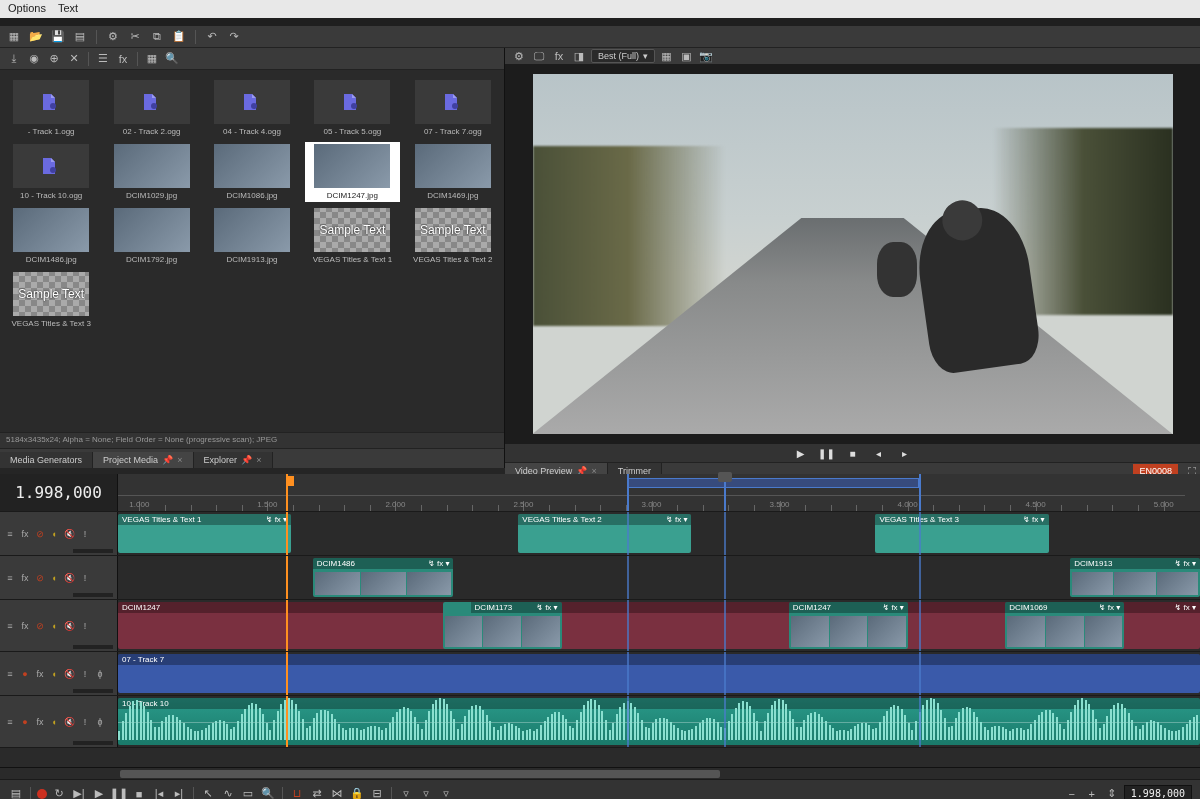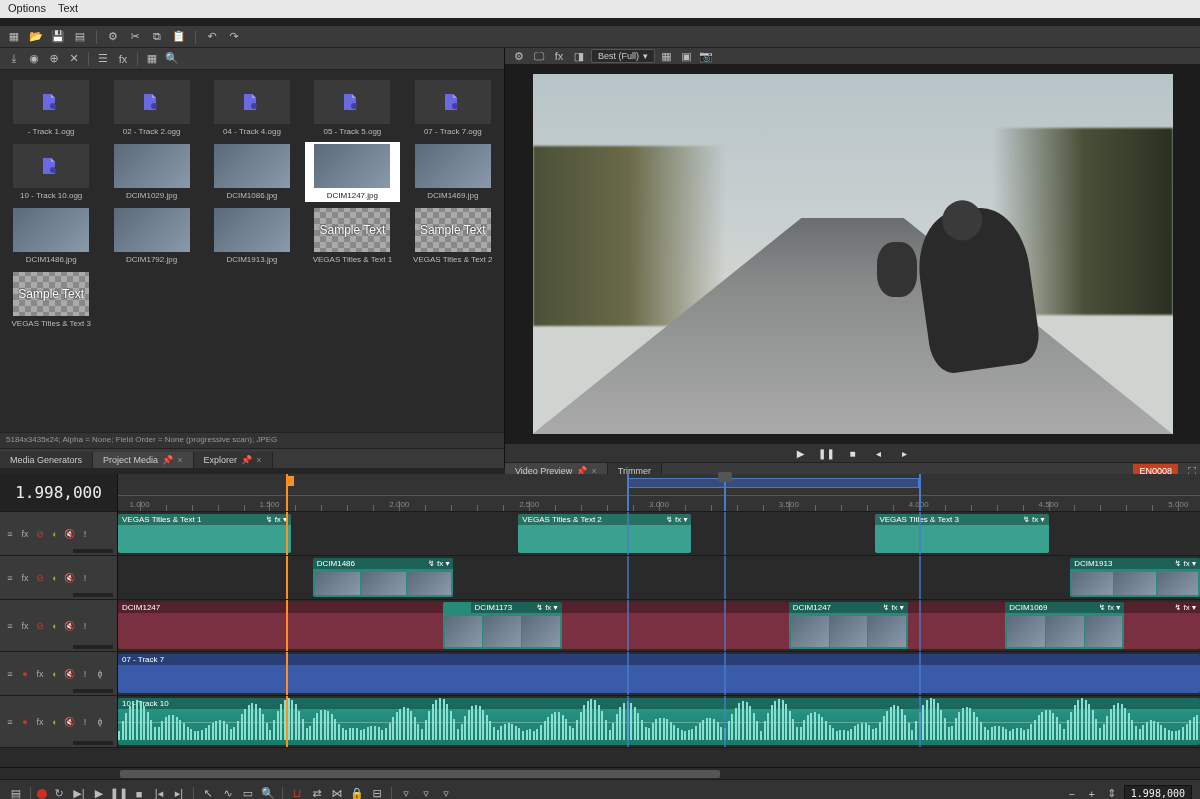--- a/index.html
+++ b/index.html
@@ -43,21 +43,21 @@
 .preview-skater1 { position: absolute; right: 22%; bottom: 18%; width: 110px; height: 160px; background: #2a2a2a; border-radius: 40% 40% 20% 20%; transform: rotate(-8deg); }
 .preview-skater1::after { content: ''; position: absolute; top: -10px; left: 30px; width: 40px; height: 40px; background: #3a3a3a; border-radius: 50%; }
 .preview-skater2 { position: absolute; right: 40%; bottom: 38%; width: 40px; height: 55px; background: #333; border-radius: 40%; }
 .preview-transport { background: #333; height: 26px; display: flex; align-items: center; justify-content: center; gap: 8px; }
 .transport-btn { width: 18px; height: 18px; display: flex; align-items: center; justify-content: center; color: #ddd; cursor: pointer; }
 
 .timeline-area { height: 333px; background: #333; display: flex; flex-direction: column; }
 .timeline-header { display: flex; height: 38px; background: #2e2e2e; border-bottom: 1px solid #1a1a1a; }
 .timecode-box { width: 118px; background: #222; display: flex; align-items: center; justify-content: center; font-size: 16px; font-family: monospace; color: #eee; border-right: 1px solid #111; }
 .ruler { flex: 1; position: relative; background: #333; }
-.ruler-ticks { position: absolute; bottom: 0; left: 0; right: 0; height: 16px; border-top: 1px solid #555; }
+.ruler-ticks { position: absolute; bottom: 0; left: 0; right: 15px; height: 16px; border-top: 1px solid #555; }
 .ruler-tick { position: absolute; bottom: 0; width: 1px; height: 6px; background: #666; }
 .ruler-tick.major { height: 10px; }
 .ruler-label { position: absolute; bottom: 2px; font-size: 8px; color: #888; transform: translateX(-50%); }
 .loop-region { position: absolute; top: 4px; height: 10px; background: rgba(60,100,200,0.5); border: 1px solid #4a7acc; }
 .playhead-marker { position: absolute; top: 0; width: 2px; height: 100%; background: #ff9020; z-index: 10; }
 .marker-flag { position: absolute; top: 2px; width: 8px; height: 10px; background: #ff9020; }
 
 .tracks { flex: 1; overflow: hidden; display: flex; flex-direction: column; }
 .track { display: flex; height: 44px; border-bottom: 1px solid #1a1a1a; }
 .track.tall { height: 52px; }

